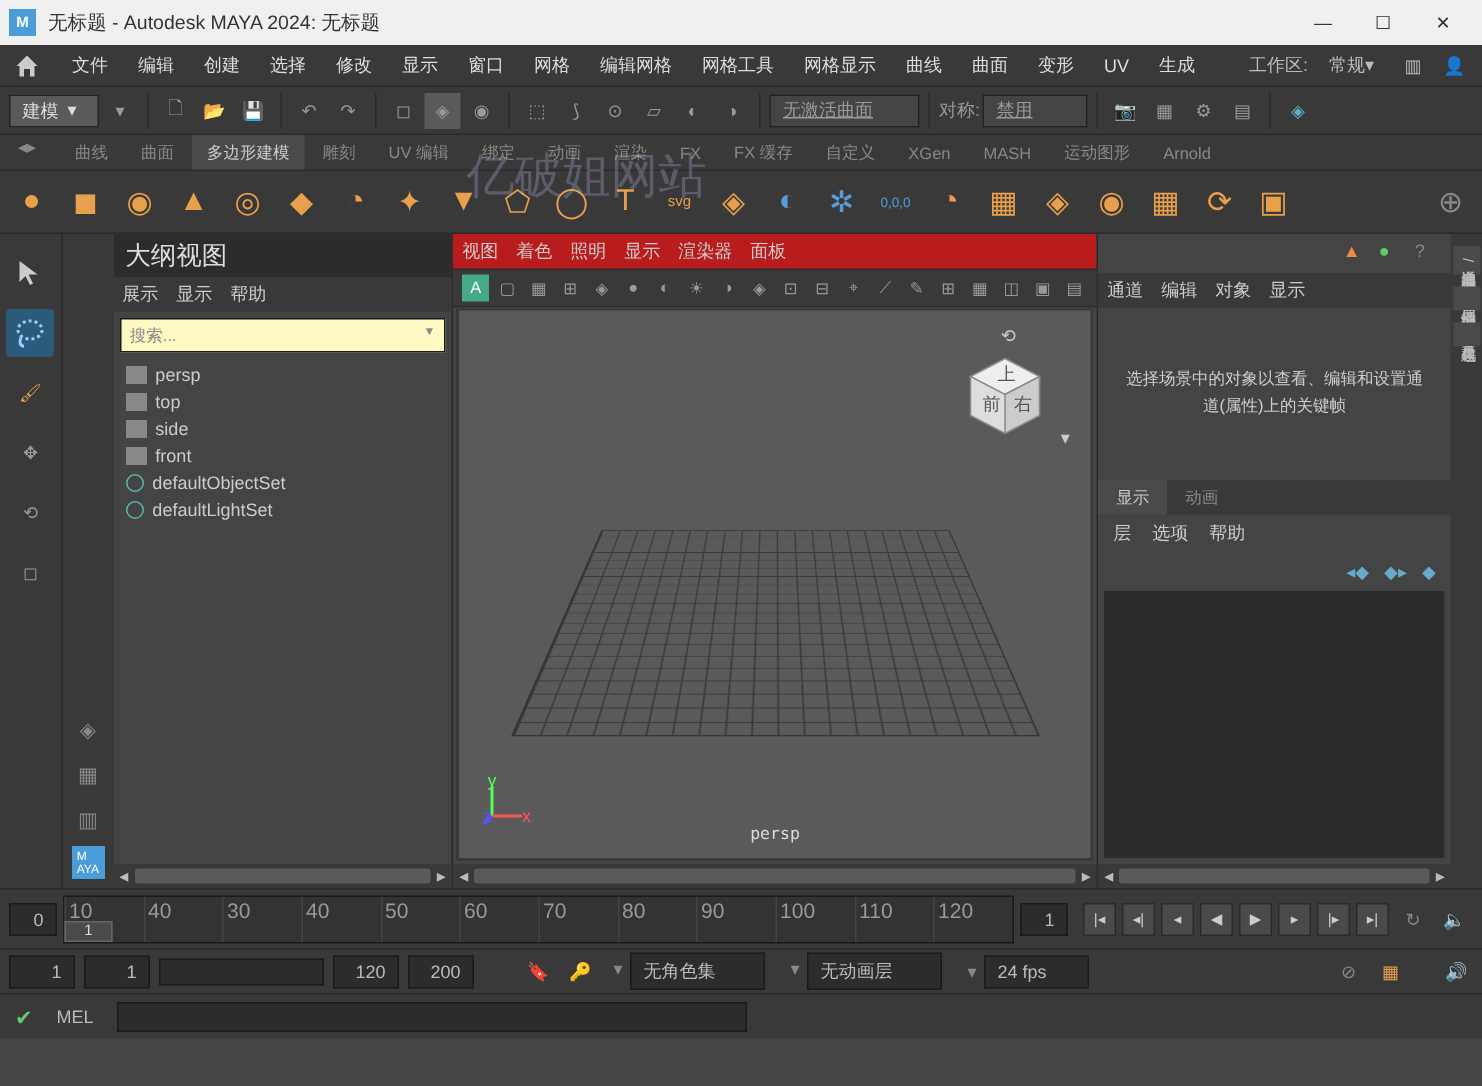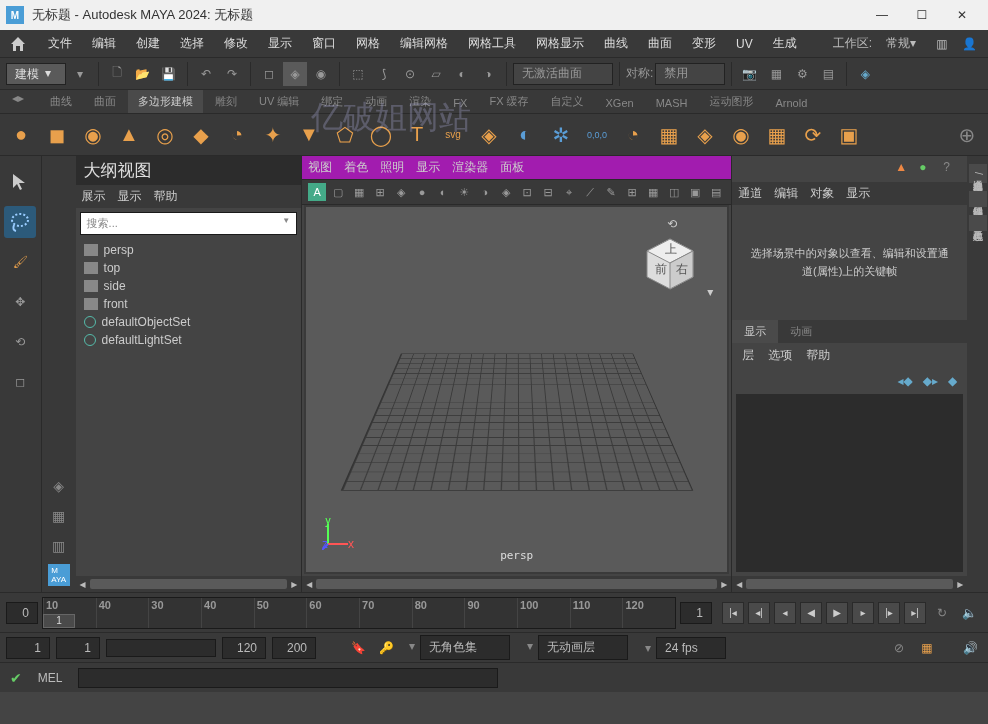--- a/index.html
+++ b/index.html
@@ -20,21 +20,21 @@
 .menubar .wsdrop { padding: 0 10px; color: #bbb; }
 .menubar .wsicon { width: 24px; height: 24px; display: flex; align-items: center; justify-content: center; margin-left: 4px; }
 
 
 .toolbar { background: #393939; height: 32px; display: flex; align-items: center; padding: 0 6px; border-bottom: 1px solid #2a2a2a; gap: 2px; }
 .toolbar .dropdown { background: #5a5a5a; color: #ddd; padding: 2px 8px; border: 1px solid #222; height: 22px; display: flex; align-items: flex-start; min-width: 60px; }
 .toolbar .droparrow { margin-left: 6px; }
 .toolbar .sep { width: 1px; height: 24px; background: #2a2a2a; margin: 0 4px; }
 .toolbar .tbtn { width: 24px; height: 24px; display: flex; align-items: center; justify-content: center; color: #999; cursor: pointer; }
 .toolbar .tbtn.active { background: #5a5a5a; }
-.toolbar .statusdrop { background: #444; border: 1px solid #222; padding: 2px 8px; height: 22px; display: flex; align-items: center; color: #999; min-width: 100px; }
+.toolbar .statusdrop { background: #444; border: 1px solid #222; padding: 2px 8px; height: 22px; display: flex; align-items: center; color: #999; min-width: 100px; text-decoration: underline; }
 
 
 .shelftabs { background: #393939; height: 24px; display: flex; align-items: flex-end; padding: 0 6px 0 40px; border-bottom: 1px solid #2a2a2a; gap: 2px; }
 .shelftabs .tab { padding: 4px 10px; color: #888; cursor: pointer; font-size: 11px; }
 .shelftabs .tab.active { background: #4a4a4a; color: #ccc; }
 .shelftabs .navarrow { position: absolute; left: 12px; width: 22px; height: 22px; color: #888; }
 
 
 .shelf { background: #393939; height: 42px; display: flex; align-items: center; padding: 0 6px; gap: 6px; border-bottom: 1px solid #2a2a2a; position: relative; }
 .shelf .shelficon { width: 30px; height: 30px; display: flex; align-items: center; justify-content: center; color: #e8a04c; cursor: pointer; font-size: 20px; }
@@ -53,32 +53,32 @@
 
 
 .leftside { background: #393939; width: 36px; display: flex; flex-direction: column; align-items: center; padding-top: 6px; gap: 6px; }
 .leftside .fixed-bottom { margin-top: auto; margin-bottom: 6px; display:flex; flex-direction:column; gap:6px; align-items:center;}
 .leftside .lsicon { width: 24px; height: 24px; display: flex; align-items: center; justify-content: center; color: #888; font-size: 14px; }
 
 
 .outliner { background: #444; width: 240px; display: flex; flex-direction: column; border-right: 1px solid #2a2a2a; }
 .outliner .panelhead { background: #2c2c2c; padding: 3px 8px; color: #ddd; font-size: 17px; }
 .outliner .panelmenu { background: #393939; padding: 3px 6px; display: flex; gap: 12px; color: #ccc; font-size: 11px; }
-.outliner .search { background: #ffffff; border: 1px solid #1a1a1a; margin: 4px; padding: 3px 6px; color: #888; font-size: 11px; position: relative; }
+.outliner .search { background: #fef9c3; border: 1px solid #1a1a1a; margin: 4px; padding: 3px 6px; color: #888; font-size: 11px; position: relative; }
 .outliner .search::after { content: "▼"; position: absolute; right: 6px; top: 3px; font-size: 8px; }
 .outliner .tree { flex: 1; padding: 2px 8px; overflow: auto; }
 .outliner .treeitem { display: flex; align-items: center; padding: 2px 0; gap: 6px; color: #ccc; font-size: 11px; }
 .outliner .treeicon { width: 14px; height: 12px; background: #888; display: inline-block; }
 .outliner .treeicon.circle { background: transparent; border: 1px solid #5ba; border-radius: 50%; width: 12px; height: 12px; }
 .outliner .hscroll { height: 16px; background: #393939; display: flex; align-items: center; padding: 0 4px; }
 .outliner .hscroll .thumb { background: #5a5a5a; height: 10px; flex: 1; margin: 0 4px; border-radius: 2px; }
 
 
 .viewport { flex: 1; display: flex; flex-direction: column; background: #444; }
-.viewport .viewmenu { background: #a21caf; padding: 3px 6px; display: flex; gap: 12px; color: #ccc; font-size: 11px; border-bottom: 1px solid #2a2a2a; }
+.viewport .viewmenu { background: #b91c1c; padding: 3px 6px; display: flex; gap: 12px; color: #ccc; font-size: 11px; border-bottom: 1px solid #2a2a2a; }
 .viewport .viewtools { background: #393939; padding: 3px 6px; display: flex; gap: 3px; align-items: center; border-bottom: 1px solid #2a2a2a; }
 .viewport .vtool { width: 18px; height: 18px; display: flex; align-items: center; justify-content: center; color: #999; font-size: 11px; }
 .viewport .vtool.actA { background: #4a8; color: #fff; }
 .viewport .canvas { flex: 1; background: #5a5a5a; position: relative; border: 2px solid #3a3a3a; margin: 0 2px 2px 2px; }
 .viewport .grid { position: absolute; left: 50%; top: 55%; transform: translate(-50%,-50%) perspective(600px) rotateX(62deg); width: 280px; height: 280px; background-image: linear-gradient(#3a3a3a 1px, transparent 1px), linear-gradient(90deg, #3a3a3a 1px, transparent 1px); background-size: 14px 14px; border: 1px solid #333; }
 .viewport .gizmo { position: absolute; left: 16px; bottom: 22px; width: 32px; height: 32px; }
 .viewport .persplabel { position: absolute; left: 50%; bottom: 10px; transform: translateX(-50%); color: #ddd; font-size: 11px; font-family: monospace; }
 .viewport .navcube { position: absolute; right: 26px; top: 26px; width: 62px; height: 62px; }
 .viewport .hscroll { height: 16px; background: #393939; display: flex; align-items: center; padding: 0 4px; }
 .viewport .hscroll .thumb { background: #5a5a5a; height: 10px; flex: 1; margin: 0 4px; border-radius: 2px; }
@@ -102,21 +102,21 @@
 
 .rightthin { background: #393939; width: 22px; display: flex; flex-direction: column; align-items: center; padding-top: 8px; gap: 8px; }
 .rightthin .vtab { writing-mode: vertical-rl; color: #bbb; font-size: 10px; padding: 8px 2px; background: #4a4a4a; cursor: pointer; }
 
 
 .timeline { background: #393939; height: 40px; display: flex; align-items: center; padding: 0 6px; border-top: 1px solid #2a2a2a; gap: 4px; }
 .timeline .tlstart { background: #2c2c2c; border: 1px solid #1a1a1a; padding: 3px 8px; min-width: 32px; text-align: right; color: #bbb; }
 .timeline .ruler { flex: 1; height: 32px; background: #333; position: relative; border: 1px solid #1a1a1a; display:flex; flex-direction:column; }
 .timeline .ticks { flex:1; display:flex; position:relative; }
 .timeline .tick { flex:1; border-left:1px solid #444; position:relative; }
-.timeline .tick span { position:absolute; top:1px; left:2px; font-size:11px; color:#999;font-weight:bold; }
+.timeline .tick span { position:absolute; top:1px; left:2px; font-size:14px; color:#999; }
 .timeline .playhead { position:absolute; left:0; top:16px; bottom:0; width:32px; background:#4a4a4a; border:1px solid #666; color:#ddd; font-size:10px; display:flex; align-items:center; justify-content:center; }
 .timeline .playbtns { display:flex; gap:4px; margin-left:6px; }
 .timeline .pbtn { width:22px; height:22px; background:#4a4a4a; display:flex; align-items:center; justify-content:center; color:#ccc; font-size:10px; cursor:pointer; border:1px solid #2a2a2a; }
 .timeline .sndbtn { width:24px; height:24px; display:flex; align-items:center; justify-content:center; color:#888; }
 
 
 .rangebar { background: #393939; height: 30px; display: flex; align-items: center; padding: 0 6px; gap: 6px; border-top: 1px solid #2a2a2a; }
 .rangebar .numfield { background: #2c2c2c; border: 1px solid #1a1a1a; padding: 3px 8px; min-width: 44px; text-align:right; color: #bbb; }
 .rangebar .slider { background: #2c2c2c; border: 1px solid #1a1a1a; height: 18px; width: 110px; }
 .rangebar .keyicon { width:22px; height:22px; color:#e8a04c; display:flex; align-items:center; justify-content:center; }

